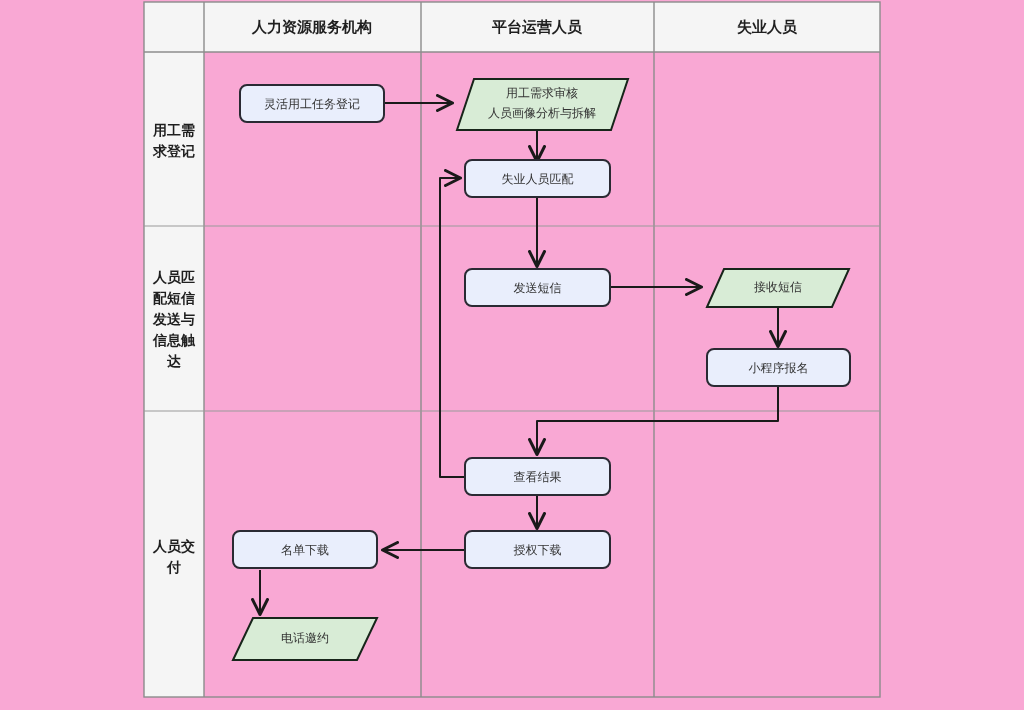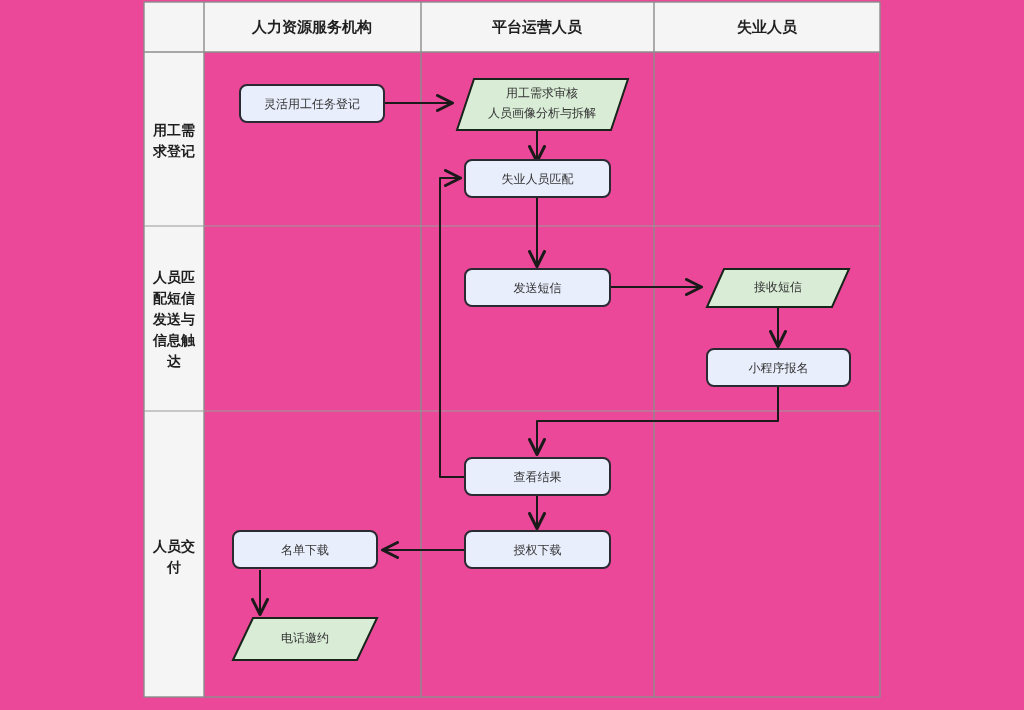--- a/index.html
+++ b/index.html
@@ -9,21 +9,21 @@
     background: #ffffff;
     width: 1024px;
     height: 710px;
     overflow: hidden;
     font-family: "Liberation Sans", "DejaVu Sans", sans-serif;
   }
   #diagram-root {
     position: relative;
     width: 1024px;
     height: 710px;
-    background: #ec4899;
+    background: #f9a8d4;
   }
   svg#flow {
     display: block;
     width: 1024px;
     height: 710px;
   }
   .lane-header-text {
     font-size: 15px;
     font-weight: bold;
     fill: #1f1f1f;

